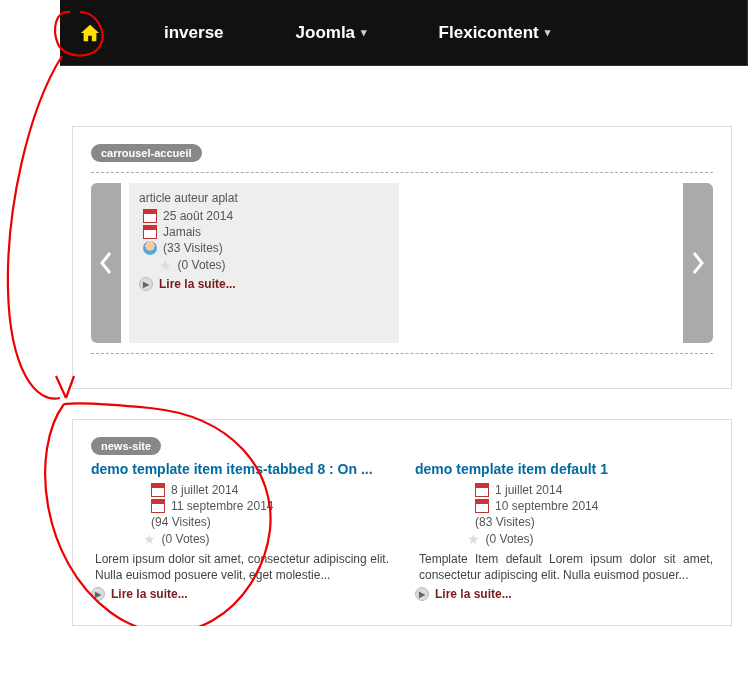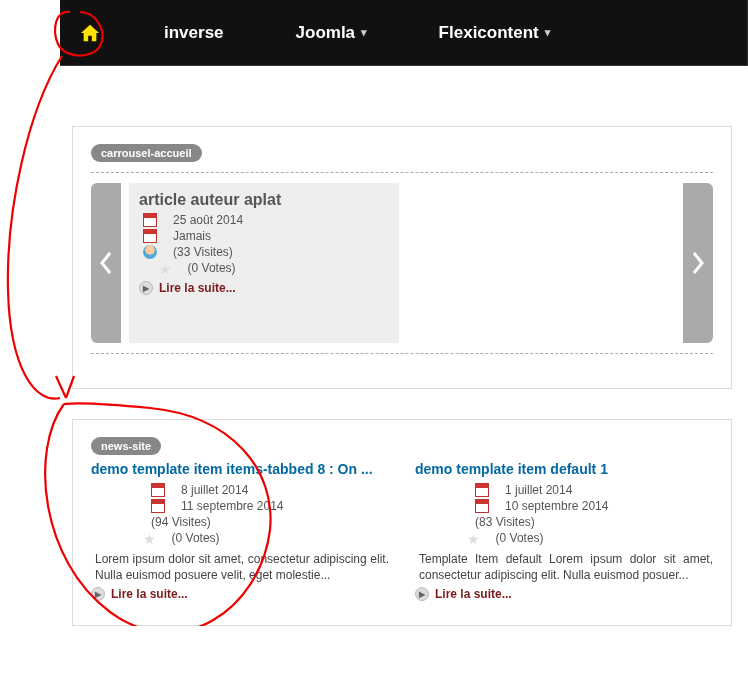--- a/index.html
+++ b/index.html
@@ -11,22 +11,22 @@
 .panel { margin:60px 16px 0 72px; border:1px solid #ddd; padding:16px 18px 24px 18px; background:#fff; width:660px; }
 .panel.second { margin-top:30px; }
 .badge { display:inline-block; background:#888; color:#fff; font-size:11px; font-weight:bold; padding:3px 10px; border-radius:10px; }
 .dashed { border:none; border-top:1px dashed #aaa; margin:10px 0 10px 0; }
 .carousel { display:flex; align-items:stretch; height:160px; }
 .arrow { width:30px; background:#aaa; color:#fff; display:flex; align-items:center; justify-content:center; cursor:pointer; font-size:24px; }
 .arrow.left { border-radius:6px 0 0 6px; }
 .arrow.right { border-radius:0 6px 6px 0; }
 .spacer { flex:1; }
 .card { background:#eee; width:270px; margin-left:8px; padding:8px 10px 10px 10px; position:relative; }
-.card-title { font-weight:bold; color:#555; font-size:16px; margin-bottom:4px; }
-.meta-row { display:flex; align-items:flex-start; gap:16px; font-size:12px; color:#555; margin:2px 0 2px 4px; }
+.card-title { font-weight:normal; color:#555; font-size:12px; margin-bottom:4px; }
+.meta-row { display:flex; align-items:center; gap:6px; font-size:12px; color:#555; margin:2px 0 2px 4px; }
 .meta-row.indent { margin-left:20px; }
 .cal-icon { width:14px; height:14px; background:#fff; border:1px solid #b33; border-top:5px solid #c33; display:inline-block; }
 .person-icon { width:14px; height:14px; background:radial-gradient(circle at 50% 35%, #fc9 40%, transparent 41%), #5ad; border-radius:50%; display:inline-block; }
 .star-icon { color:#ddd; font-size:14px; }
 .desc { font-size:12px; color:#444; margin:4px 0 4px 4px; line-height:1.35; }
 .desc.justify { text-align:justify; }
 .readmore { display:flex; align-items:center; gap:6px; font-size:12px; color:#7b1a1a; font-weight:bold; cursor:pointer; margin-top:4px; }
 .readmore-btn { width:14px; height:14px; background:#ddd; border:1px solid #bbb; border-radius:50%; display:flex; align-items:center; justify-content:center; font-size:8px; color:#666; }
 .cols { display:flex; gap:26px; margin-top:6px; }
 .col { flex:1; min-width:0; }

